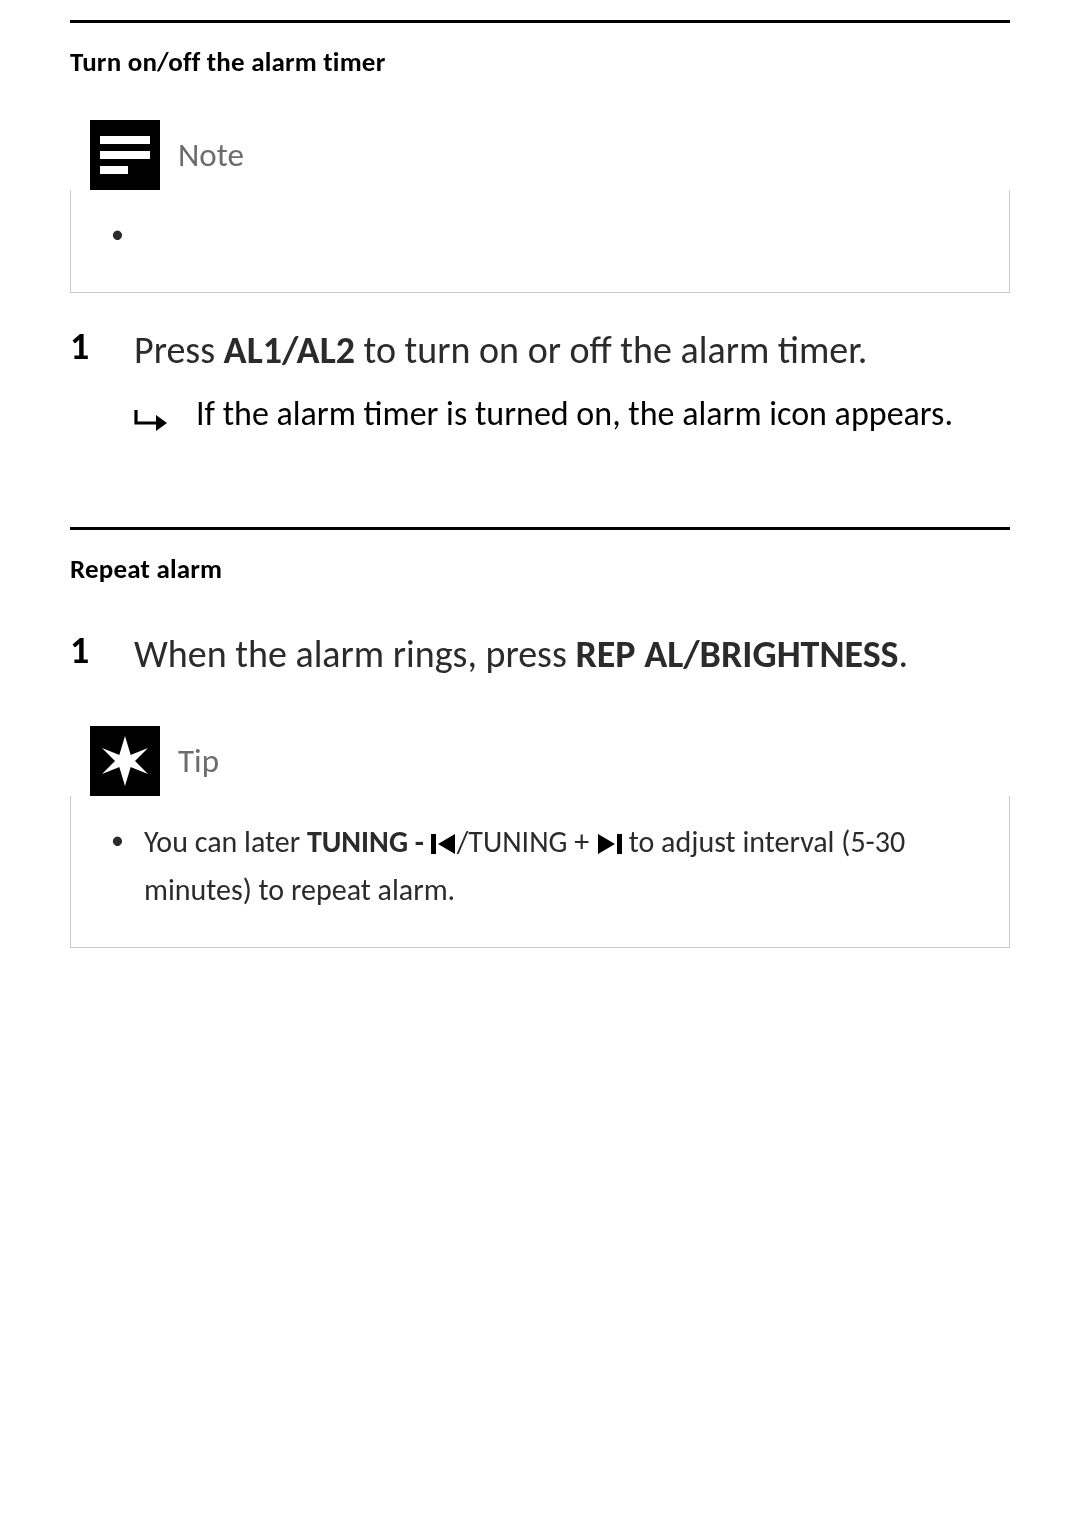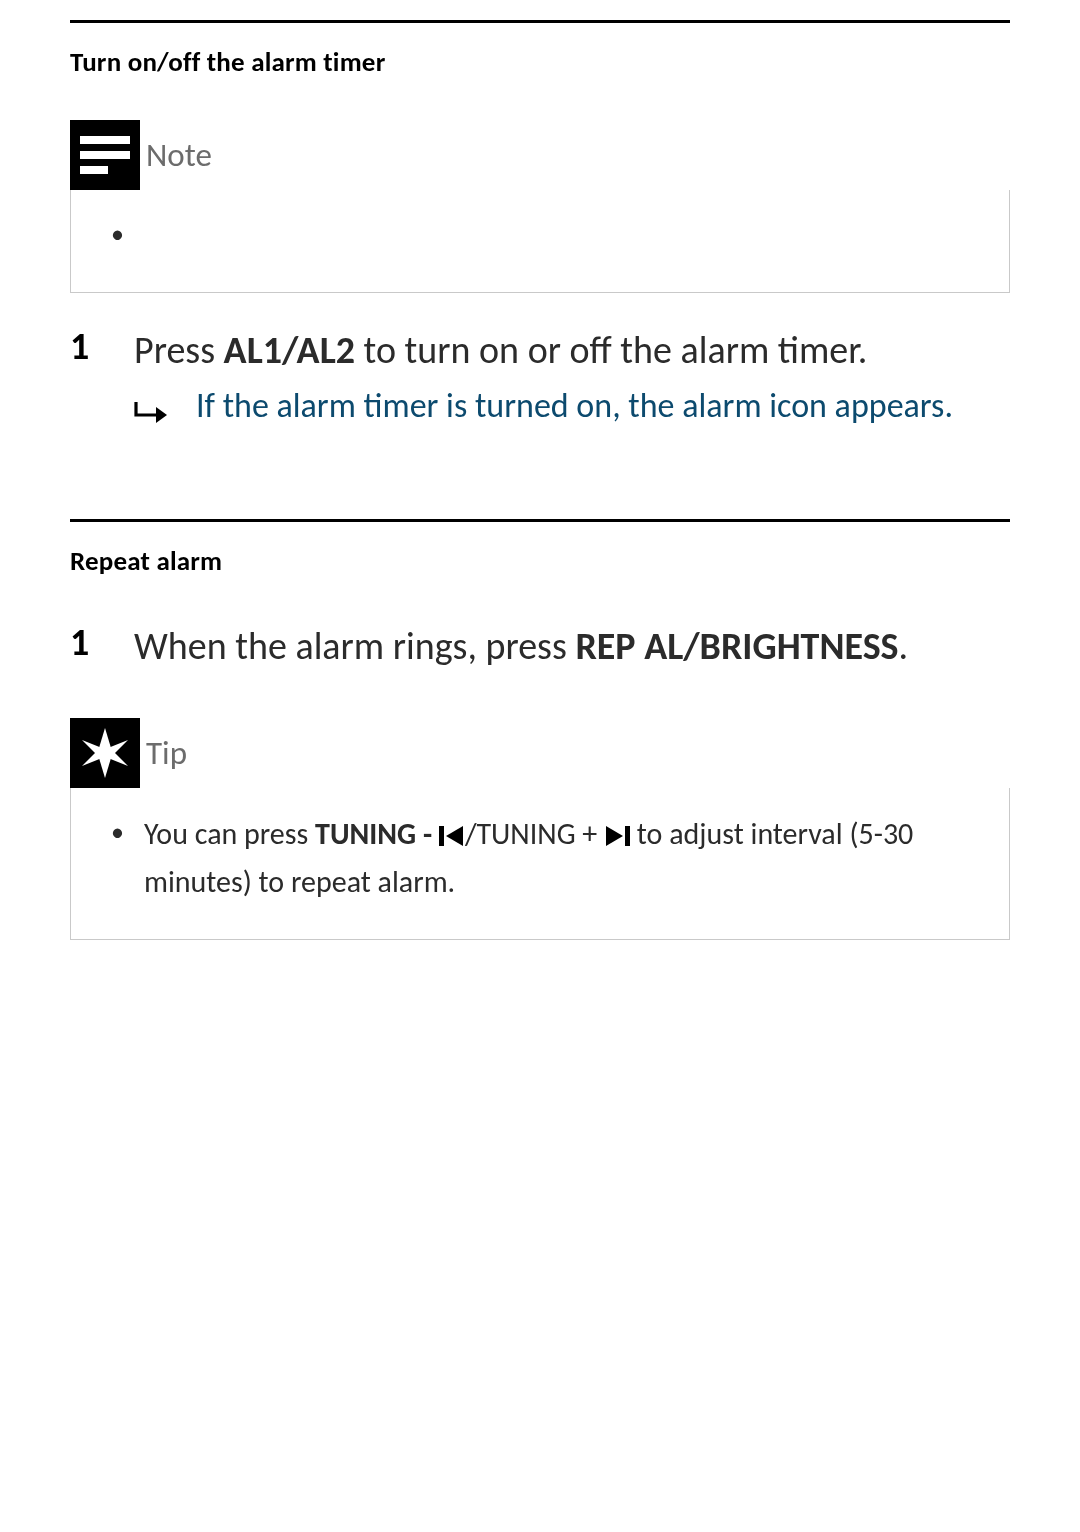--- a/index.html
+++ b/index.html
@@ -25,21 +25,22 @@
     margin: 22px 0 42px 0;
     letter-spacing: 0.2px;
   }
   
   .callout {
     margin: 0 0 30px 0;
   }
   .callout-header {
     display: flex;
     align-items: center;
-    gap: 6px;
+    gap: 18px;
+    margin-left: 20px;
   }
   .callout-icon {
     width: 70px;
     height: 70px;
     background: #000;
     display: flex;
     align-items: center;
     justify-content: center;
   }
   .callout-label {
@@ -93,22 +94,22 @@
   }
   .step-lead .strong { font-weight: 700; }
   .result-list {
     list-style: none;
     margin-top: 4px;
   }
   .result-item {
     display: flex;
     gap: 28px;
     font-size: 34px;
-    color: #0c4a6e;
-    margin: 4px 0 18px 0;
+    color: #000000;
+    margin: 12px 0 18px 0;
   }
   .result-item .text {
     flex: 1;
     line-height: 1.4;
     padding-right: 10px;
   }
   .arrow-icon {
     flex: 0 0 auto;
     margin-top: 10px;
   }
@@ -200,21 +201,21 @@
         </g>
       </svg>
     </div>
     <div class="callout-label">Tip</div>
   </div>
   <div class="callout-body tip-body">
     <ul>
       <li>
         <span class="bullet">•</span>
         <span>
-          <span>You can press </span><span class="strong">TUNING - </span><span class="prev-icon"><svg width="26" height="24" viewBox="0 0 26 24">
+          <span>You can later </span><span class="strong">TUNING - </span><span class="prev-icon"><svg width="26" height="24" viewBox="0 0 26 24">
                 <rect x="0" y="2" width="5" height="20" fill="#000"></rect>
                 <polygon points="24,2 24,22 7,12" fill="#000"></polygon>
               </svg></span><span>/</span><span class="tuning-plus">TUNING + </span><span class="next-icon"><svg width="26" height="24" viewBox="0 0 26 24">
                 <polygon points="2,2 2,22 19,12" fill="#000"></polygon>
                 <rect x="21" y="2" width="5" height="20" fill="#000"></rect>
               </svg></span><span> to adjust interval (5-30 minutes) to repeat alarm.</span>
         </span>
       </li>
     </ul>
   </div>

